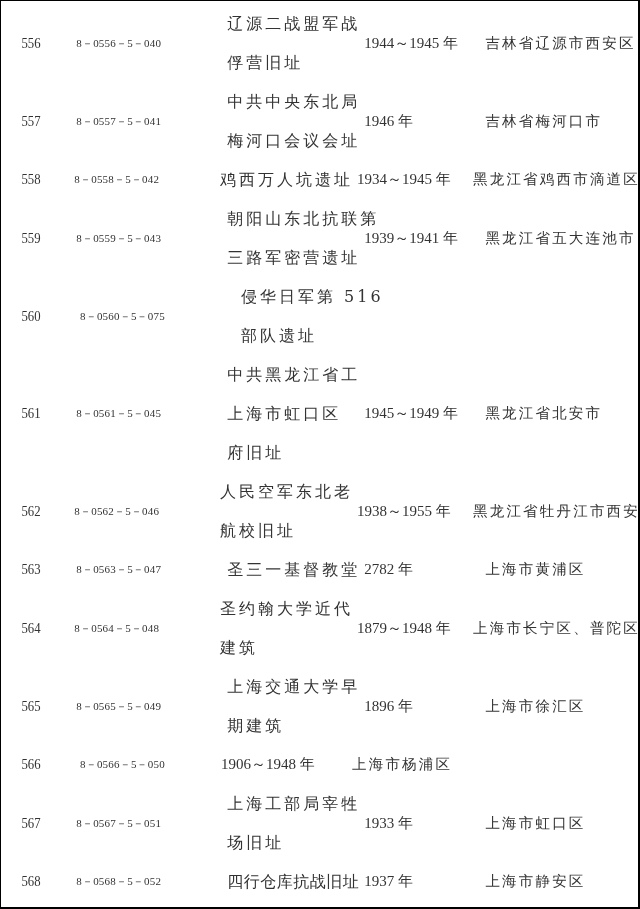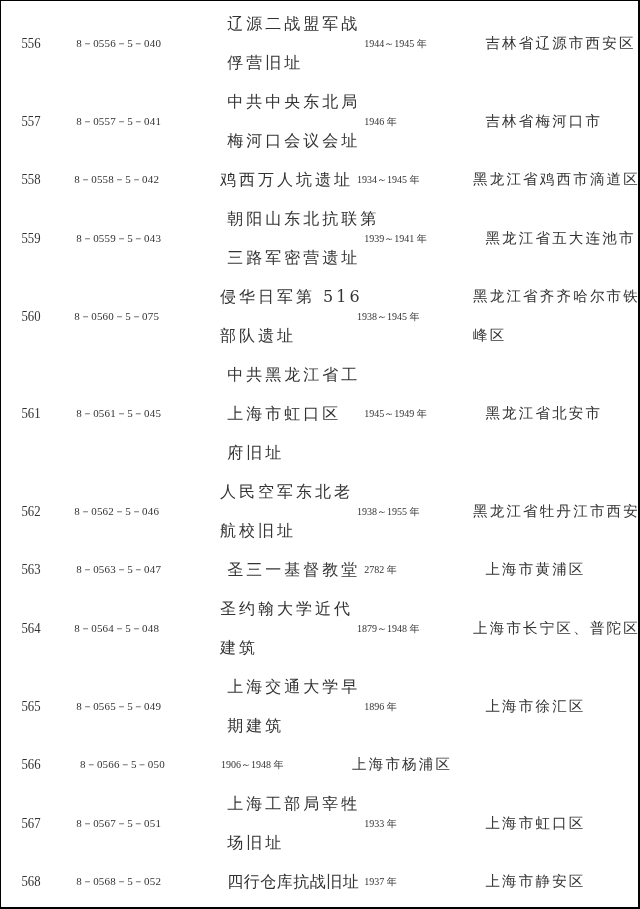--- a/index.html
+++ b/index.html
@@ -64,21 +64,21 @@
     }
     .c-name .ln {
       display: block;
       line-height: 39px;
       white-space: nowrap;
     }
     .c-era {
       width: 131px;
       padding-left: 7px;
       font-family: "Liberation Serif", "DejaVu Serif", serif;
-      font-size: 10px;
+      font-size: 15px;
     }
     .c-loc {
       width: 165px;
       white-space: normal;
       font-size: 14.5px;
       letter-spacing: 2.2px;
     }
     .c-loc .ln {
       display: block;
       line-height: 39px;
@@ -142,25 +142,20 @@
       </div>
     </div>
 
     <div class="row">
       <div class="cell c-no">560</div>
       <div class="cell c-code">8－0560－5－075</div>
       <div class="cell c-name">
         <span class="ln">侵华日军第 516</span>
         <span class="ln">部队遗址</span>
       </div>
-      <div class="cell c-era">1938～1945 年</div>
-      <div class="cell c-loc">
-        <span class="ln">黑龙江省齐齐哈尔市铁</span>
-        <span class="ln">峰区</span>
-      </div>
     </div>
 
     <div class="row">
       <div class="cell c-no">561</div>
       <div class="cell c-code">8－0561－5－045</div>
       <div class="cell c-name">
         <span class="ln">中共黑龙江省工</span>
         <span class="ln">上海市虹口区</span>
         <span class="ln">府旧址</span>
       </div>

